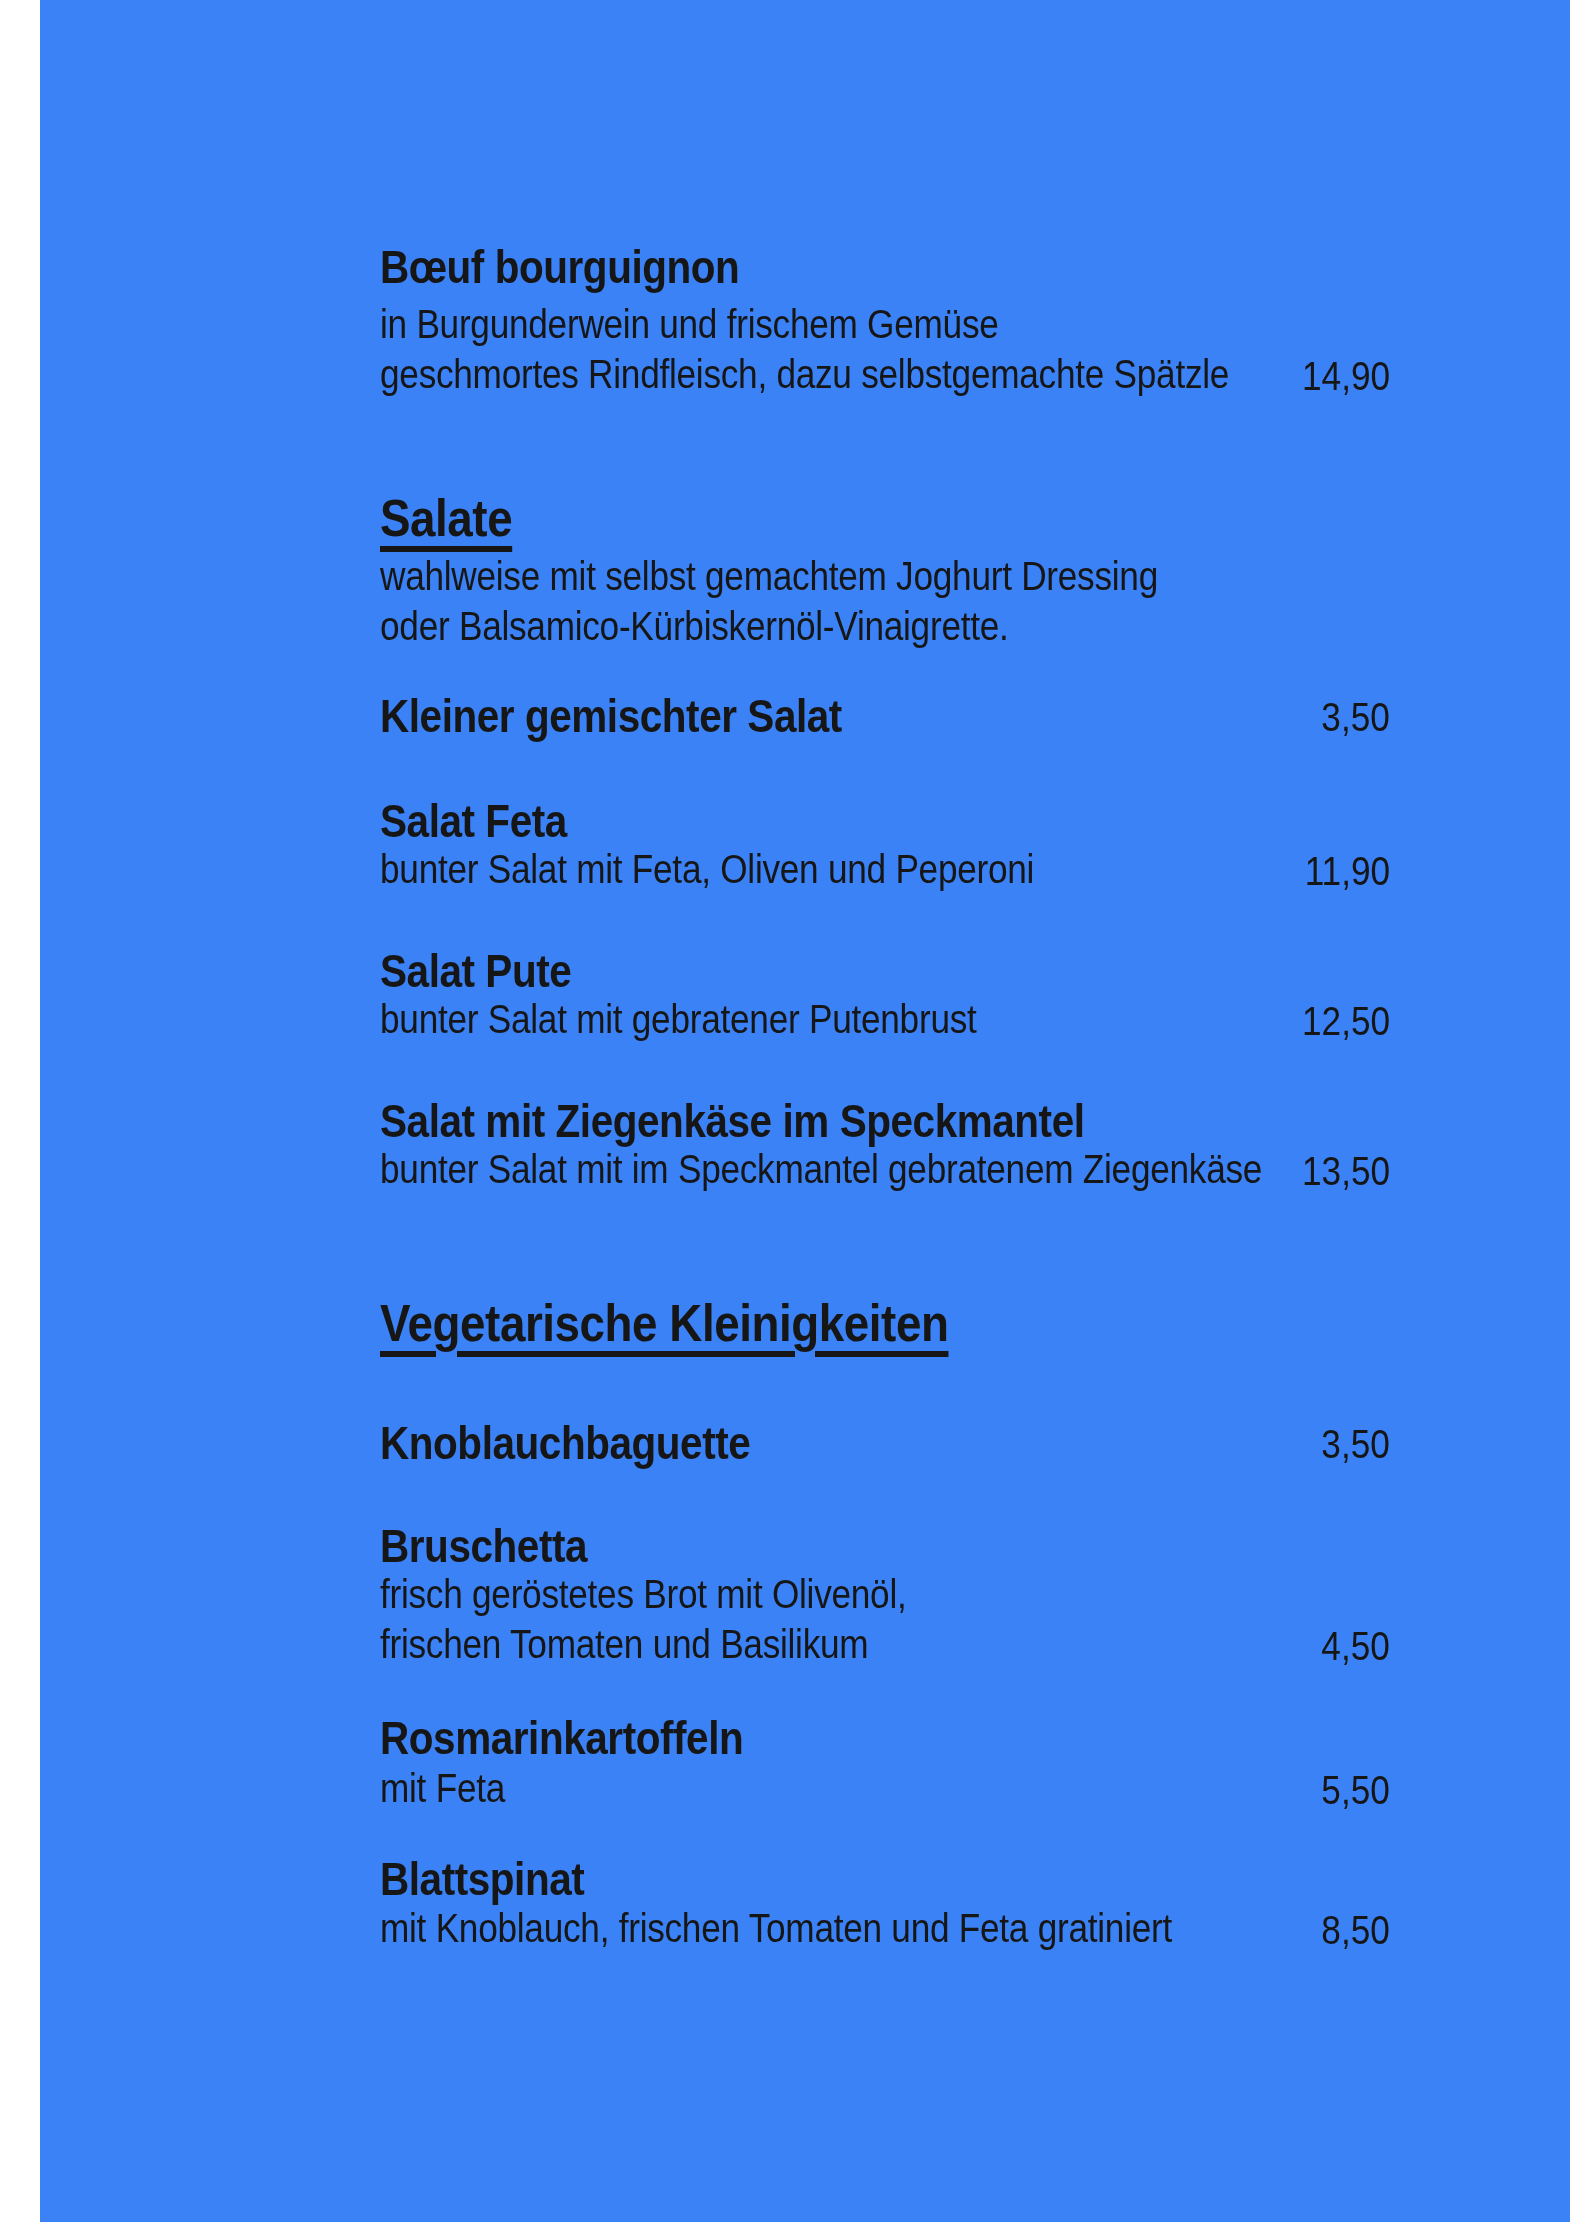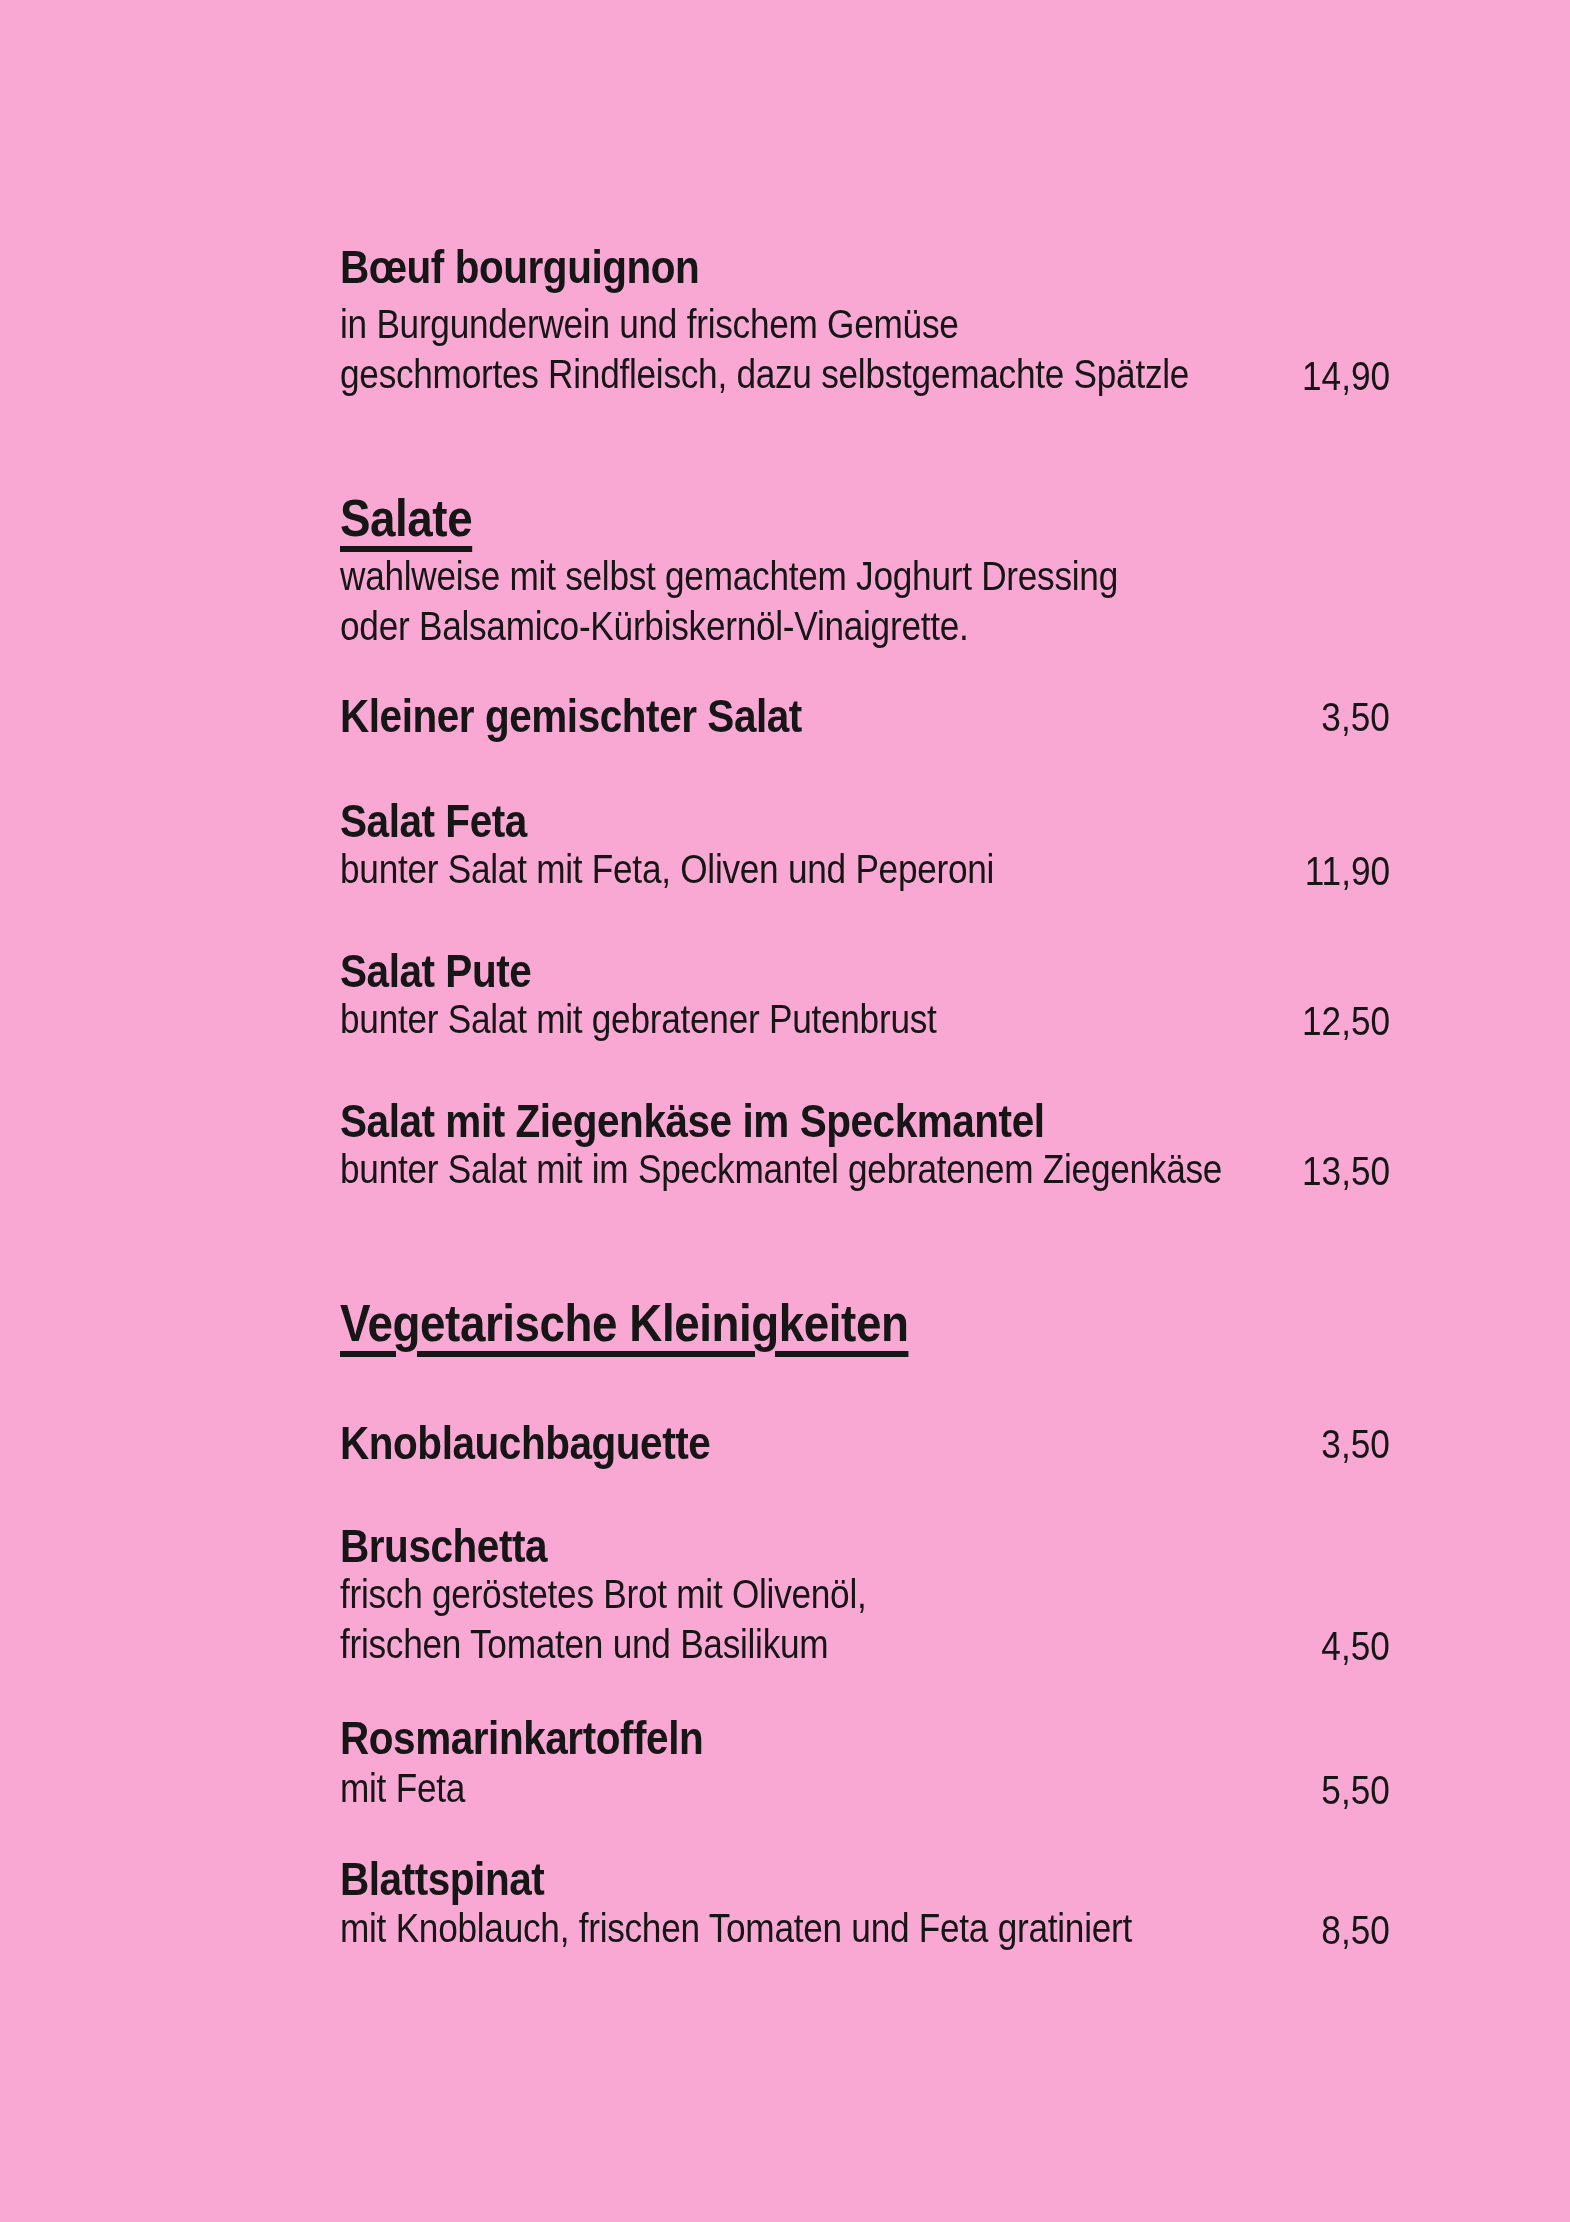--- a/index.html
+++ b/index.html
@@ -11,21 +11,22 @@
     height: 2222px;
     background: #ffffff;
     font-family: "Liberation Sans", "DejaVu Sans", sans-serif;
     color: #161616;
     overflow: hidden;
     position: relative;
   }
   .page {
     position: absolute;
     inset: 0;
-    background: #f9a8d4;
+    background: #3b82f6;
+    margin-left: 40px;
   }
   .line {
     position: absolute;
     left: 340px;
     white-space: nowrap;
     line-height: 1.2;
     transform: scaleX(0.88);
     transform-origin: left top;
   }
   .item-name {

